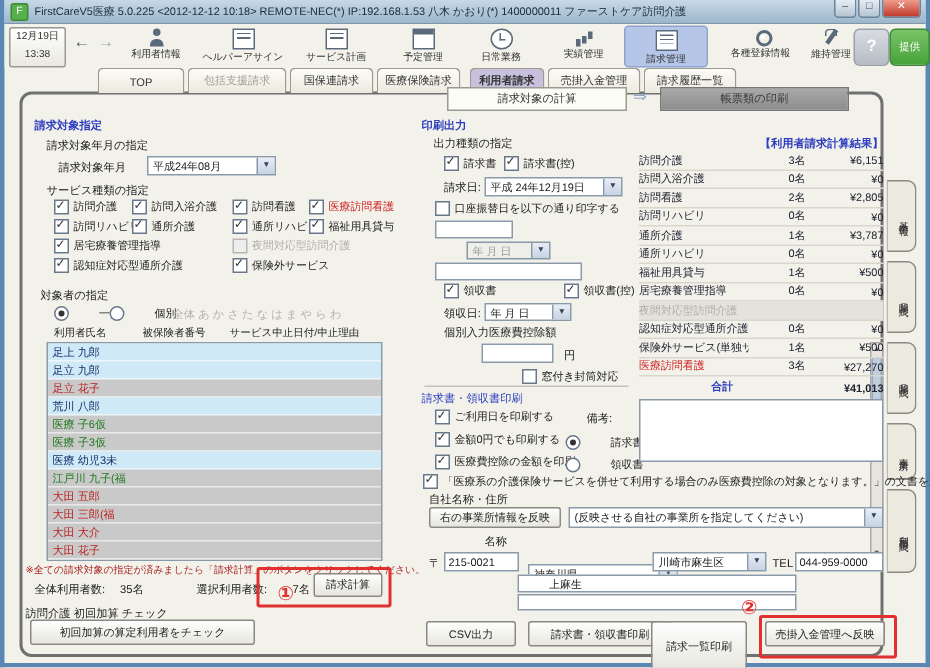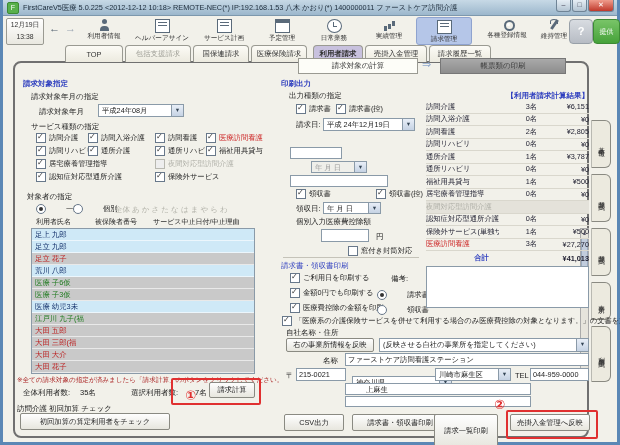--- a/index.html
+++ b/index.html
@@ -345,20 +345,24 @@
   <div class="abs cb checked z" style="left:293px;top:104px;">
       <span class="cbx"></span>
       <span class="cbl">請求書</span>
     </div>
   <div class="abs cb checked z" style="left:333px;top:104px;">
       <span class="cbx"></span>
       <span class="cbl">請求書(控)</span>
     </div>
   <div class="abs lbl z" style="left:293px;top:120px;">請求日:</div>
   <div class="dd z" style="left:320px;top:118px;width:92px;height:13px;"><span>平成 24年12月19日</span></div>
+  <div class="abs cb z" style="left:287px;top:134px;">
+      <span class="cbx"></span>
+      <span class="cbl">口座振替日を以下の通り印字する</span>
+    </div>
   <div class="abs inp z" style="left:287px;top:147px;width:52px;height:12px;"></div>
   <div class="dd dis z" style="left:308px;top:161px;width:56px;height:12px;"><span>年 月 日</span></div>
   <div class="abs inp z" style="left:287px;top:175px;width:98px;height:12px;"></div>
   <div class="abs cb checked z" style="left:293px;top:189px;">
       <span class="cbx"></span>
       <span class="cbl">領収書</span>
     </div>
   <div class="abs cb checked z" style="left:333px;top:189px;padding-left:40px;">
       <span class="cbx"></span>
       <span class="cbl">領収書(控)</span>
@@ -398,21 +402,20 @@
     </div>
   <div class="abs cb checked z" style="left:279px;top:316px;">
       <span class="cbx"></span>
       <span class="cbl sm">「医療系の介護保険サービスを併せて利用する場合のみ医療費控除の対象となります。」の文書を加える</span>
     </div>
 
   <div class="abs lbl z" style="left:283px;top:328px;">自社名称・住所</div>
   <div class="abs btn z" style="left:283px;top:338px;width:88px;height:14px;">右の事業所情報を反映</div>
   <div class="dd z" style="left:376px;top:338px;width:210px;height:14px;"><span>(反映させる自社の事業所を指定してください)</span></div>
   <div class="abs lbl z" style="left:320px;top:356px;">名称</div>
-  <div class="abs inp z" style="left:342px;top:353px;width:244px;height:13px;">ファーストケア訪問看護ステーション</div>
   <div class="abs lbl z" style="left:283px;top:371px;">〒</div>
   <div class="abs inp z" style="left:293px;top:368px;width:50px;height:13px;">215-0021</div>
   <div class="dd z" style="left:349px;top:376px;width:100px;height:13px;"><span>神奈川県</span></div>
   <div class="dd z" style="left:432px;top:368px;width:76px;height:13px;"><span>川崎市麻生区</span></div>
   <div class="abs lbl z" style="left:512px;top:371px;">TEL</div>
   <div class="abs inp z" style="left:527px;top:368px;width:59px;height:13px;">044-959-0000</div>
   <div class="abs inp z" style="left:342px;top:383px;width:186px;height:12px;padding-left:20px;">上麻生</div>
   <div class="abs inp z" style="left:342px;top:396px;width:186px;height:11px;"></div>
 
   <div class="abs btn z" style="left:281px;top:414px;width:60px;height:17px;">CSV出力</div>

